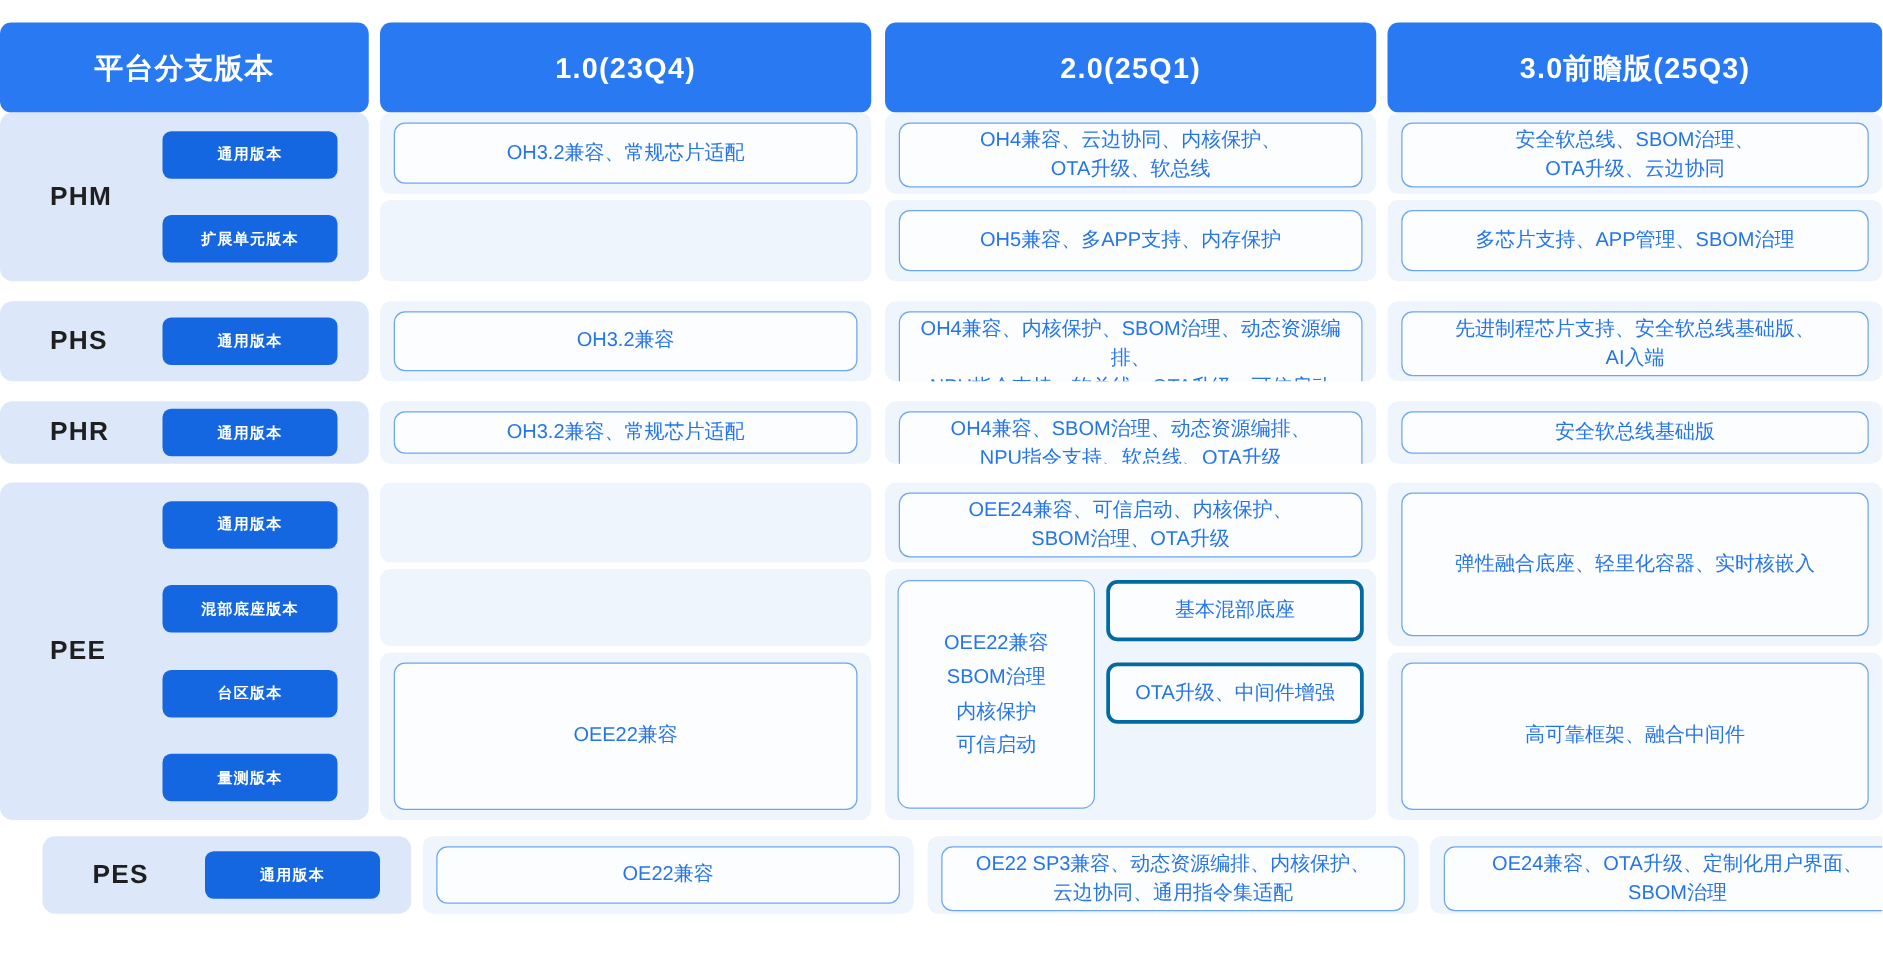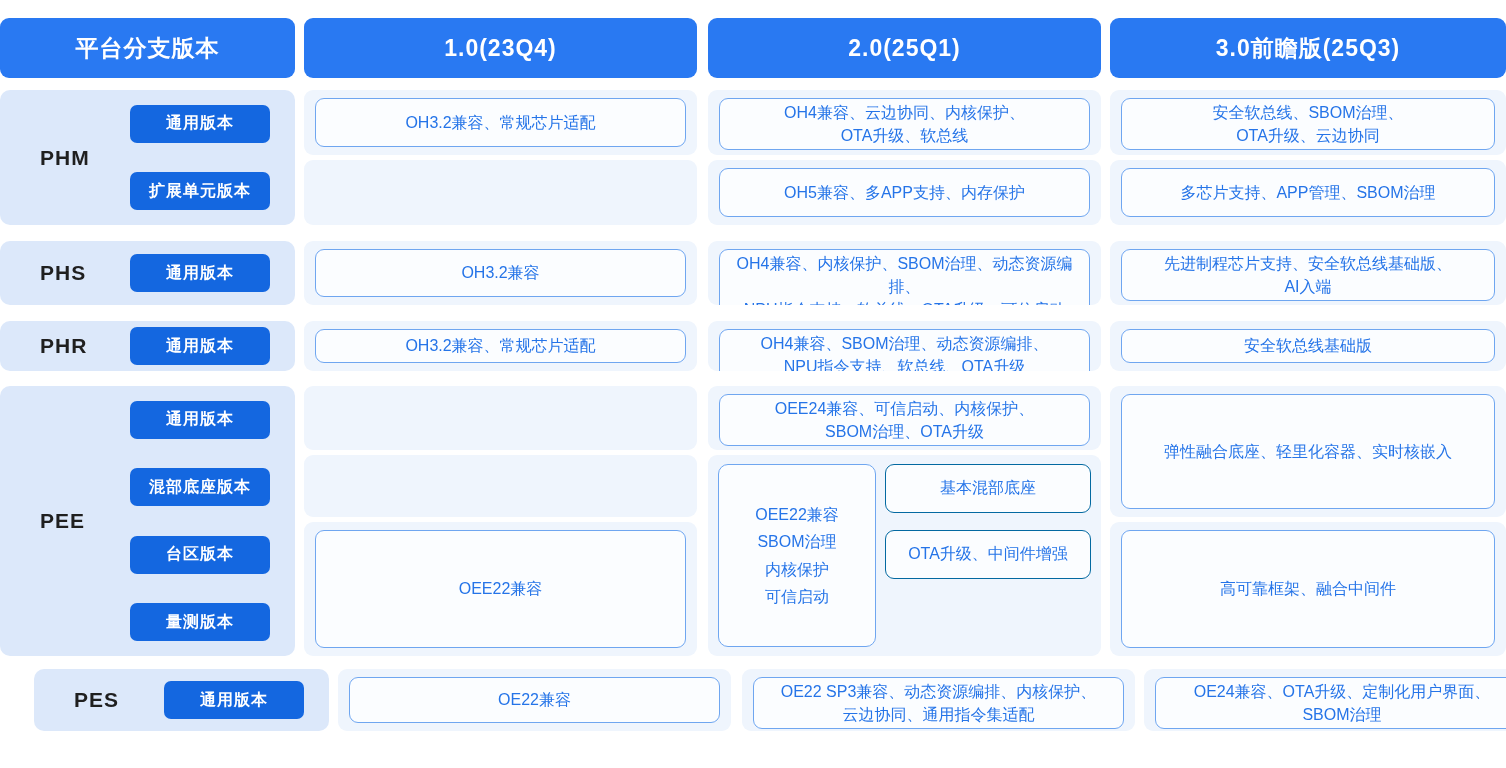--- a/index.html
+++ b/index.html
@@ -13,21 +13,21 @@
   .c0 { width:295px; flex:0 0 295px; }
   .c1 { width:393px; flex:0 0 393px; margin-left:9px; }
   .c2 { width:393px; flex:0 0 393px; margin-left:11px; }
   .c3 { width:396px; flex:0 0 396px; margin-left:9px; }
 
   
   .header-row { height:60px; margin-bottom:12px; }
   .hcell {
     background:#2979f2; border-radius:9px; color:#ffffff;
     display:flex; align-items:center; justify-content:center;
-    font-size:23px; font-weight:bold; height:60px; letter-spacing:1px;
+    font-size:23px; font-weight:bold; height:72px; letter-spacing:1px;
   }
 
   
   .band-phm { height:135px; margin-bottom:16px; }
   .band-phs { height:64px;  margin-bottom:16px; }
   .band-phr { height:50px;  margin-bottom:15px; }
   .band-pee { height:270px; margin-bottom:13px; }
   .band-pes { height:62px;margin-left:34px; }
 
   .leftpanel {
@@ -36,21 +36,21 @@
   .bandlabel {
     position:absolute; left:40px; top:50%; transform:translateY(-50%);
     font-size:21px; font-weight:bold; color:#1f1f1f; letter-spacing:1px;
   }
   .btncol {
     position:absolute; left:130px; top:0; bottom:0; width:140px;
     display:flex; flex-direction:column; justify-content:space-around;
   }
   .btn {
     height:38px; background:#1467e0; border-radius:7px; color:#ffffff;
-    font-size:16px; font-weight:bold; display:flex; align-items:center; justify-content:center;
+    font-size:12px; font-weight:bold; display:flex; align-items:center; justify-content:center;
     letter-spacing:1px; cursor:pointer;
   }
 
   .col { display:flex; flex-direction:column; gap:5px; height:100%; }
   .panel {
     background:#eff5fd; border-radius:9px; display:flex; flex-direction:column; overflow:hidden;
   }
   .p-fill { flex:1; }
   .p65  { height:65px; }
   .p64  { height:64px; }
@@ -69,21 +69,21 @@
   .pee-mid { padding:9px 10px; display:flex; flex-direction:row; gap:9px; }
   .tallbox {
     width:158px; flex:0 0 158px; margin:0; background:#fbfdff;
     border:1px solid #6fa6f0; border-radius:10px; color:#2574e8;
     font-size:16px; line-height:1.7; display:flex; align-items:center; justify-content:center;
     text-align:center; white-space:pre-line;
   }
   .pee-mid-right { flex:1; display:flex; flex-direction:column; gap:17px; }
   .smallbox {
     height:49px; flex:0 0 49px; background:#fbfdff;
-    border:1px solid #0369a1; border-radius:9px; color:#2574e8;
+    border:3px solid #0369a1; border-radius:9px; color:#2574e8;
     font-size:16px; display:flex; align-items:center; justify-content:center;
     text-align:center; white-space:pre-line;
   }
 </style>
 </head>
 <body>
 
 <div class="wrap">
   <div class="content">
 

